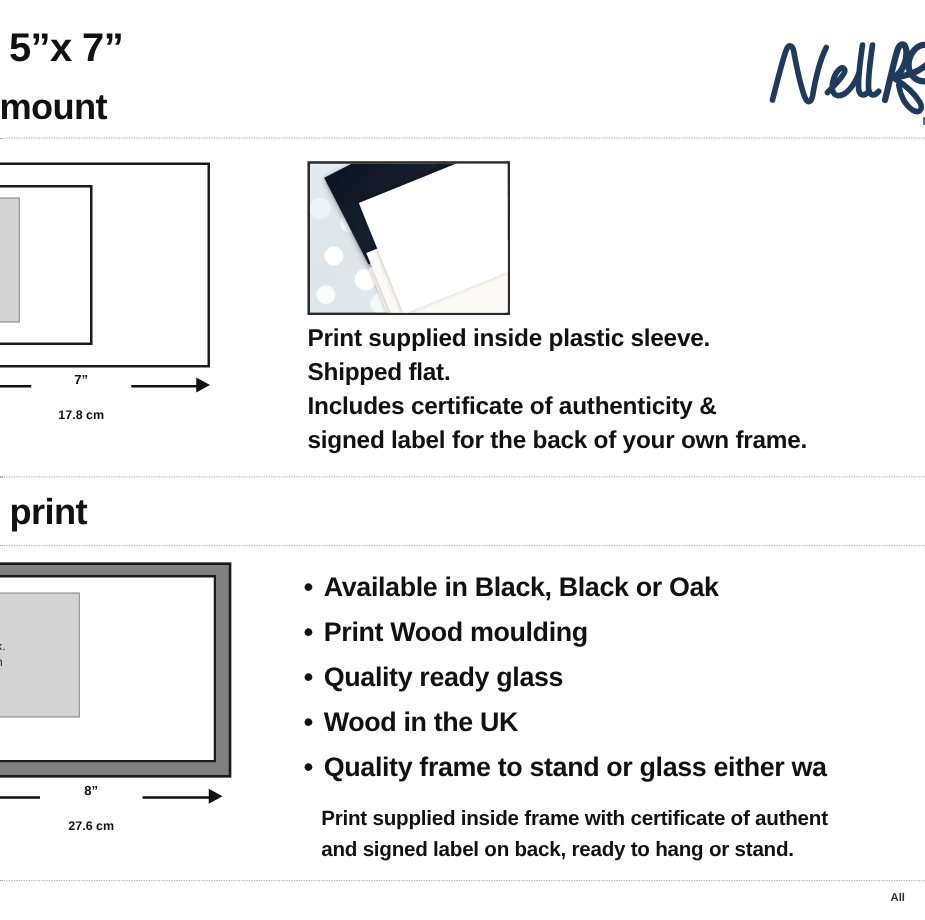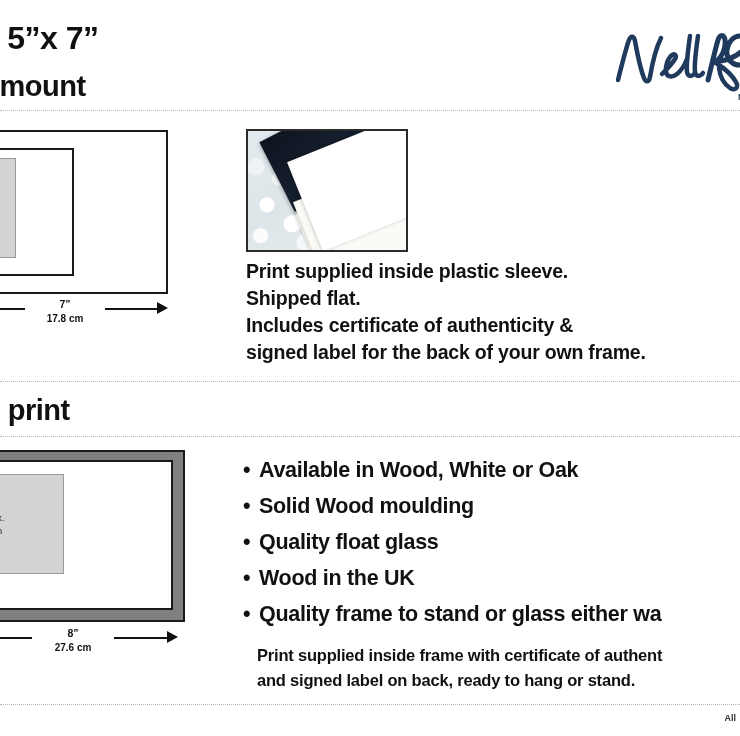--- a/index.html
+++ b/index.html
@@ -185,21 +185,21 @@
     background: #ffffff;
     padding: 0 5px;
     font-size: 10.5px;
     font-weight: 700;
     line-height: 11px;
     color: #111;
     white-space: nowrap;
   }
   .dim-label .sub {
     display: block;
-    margin-top: 3px;
+    margin-top: 17px;
     font-size: 10px;
     font-weight: 700;
   }
 
   
   #photo-frame {
     position: absolute;
     left: 246px;
     top: 129px;
     width: 162px;
@@ -320,21 +320,21 @@
     font-size: 16.5px;
     font-weight: 600;
     line-height: 25px;
     color: #111;
     white-space: nowrap;
     letter-spacing: -0.2px;
   }
 
   #footnote {
     position: absolute;
-    right: 4px;
+    right: 16px;
     top: 713px;
     font-size: 9px;
     font-weight: 600;
     color: #333;
     white-space: nowrap;
   }
 </style>
 </head>
 <body>
 
@@ -407,23 +407,23 @@
 <div class="dim" style="left:-90px; top:628px; width:280px;">
   <div class="dim-line" style="width:264px;"></div>
   <div class="dim-arrowhead" style="left:257px;"></div>
   <div class="dim-label" style="left:158px; width:72px; margin-left:-36px;">
     <span>8”</span>
     <span class="sub">27.6 cm</span>
   </div>
 </div>
 
 <ul id="feature-list">
-  <li><span class="bullet">•</span><span>Available in Wood, White or Oak</span></li>
-  <li><span class="bullet">•</span><span>Solid Wood moulding</span></li>
-  <li><span class="bullet">•</span><span>Quality float glass</span></li>
+  <li><span class="bullet">•</span><span>Available in Black, Black or Oak</span></li>
+  <li><span class="bullet">•</span><span>Print Wood moulding</span></li>
+  <li><span class="bullet">•</span><span>Quality ready glass</span></li>
   <li><span class="bullet">•</span><span>Wood in the UK</span></li>
   <li><span class="bullet">•</span><span>Quality frame to stand or glass either wa</span></li>
 </ul>
 
 <div id="frame-note">
   <div class="note-line">Print supplied inside frame with certificate of authent</div>
   <div class="note-line">and signed label on back, ready to hang or stand.</div>
 </div>
 
 <div class="dotted-rule" style="top:704px;"></div>

